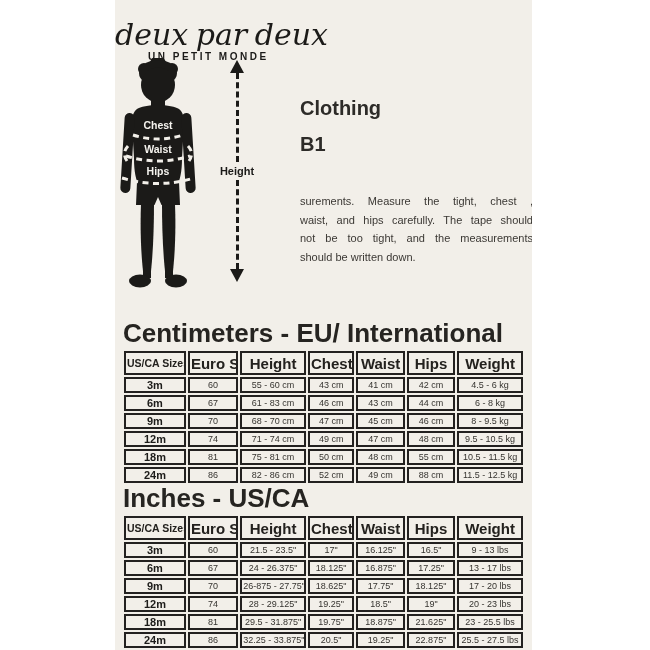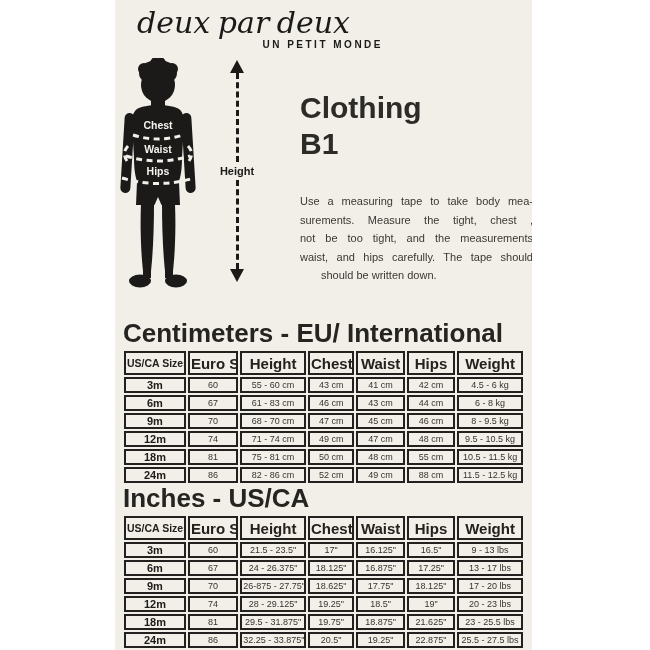--- a/index.html
+++ b/index.html
@@ -13,21 +13,21 @@
   }
   .panel {
     position:absolute; left:115px; top:0;
     width:417px; height:650px;
     background:#f2efe9;
     overflow:hidden;
   }
   .top-section { position:relative; height:320px; }
 
   
-  .logo { position:absolute; top:6px; left:0; width:235px; text-align:right; }
+  .logo { position:absolute; top:18px; left:0; width:235px; text-align:left; }
   .logo-brand {
     font-family:"DejaVu Serif", serif; font-style:italic;
     font-size:30px; line-height:34px; color:#1b1a18;
     word-spacing:-2px; letter-spacing:0px; white-space:nowrap;
   }
   .logo-tagline {
     font-size:10px; font-weight:bold; letter-spacing:2.5px;
     color:#1b1a18; margin-top:-1px; transform:translateX(33px);
     white-space:nowrap;
   }
@@ -43,30 +43,30 @@
   }
   .arrow-head { width:0; height:0; border-left:7px solid transparent; border-right:7px solid transparent; }
   .arrow-head.up   { border-bottom:13px solid #1b1a18; }
   .arrow-head.down { border-top:13px solid #1b1a18; }
   .dash-seg { flex:1; width:0; border-left:3.5px dashed #1b1a18; }
   .arrow-label { font-size:11px; font-weight:bold; color:#1b1a18; margin:3px 0; }
 
   
   .main-title {
     position:absolute; left:185px; top:90px;
-    font-size:30px; font-weight:bold; line-height:36px;
+    font-size:20px; font-weight:bold; line-height:36px;
     color:#2d2b28;
   }
   .instructions {
     position:absolute; left:185px; top:192px; width:233px;
     font-size:11px; line-height:18.5px; color:#3b3834;
     overflow:hidden;
   }
   .instructions .line { text-align:justify; text-align-last:justify; white-space:nowrap; }
-  .instructions .line:last-child { text-align-last:left;margin-left:21px; }
+  .instructions .line:last-child { text-align-last:left; }
 
   
   .section-title {
     font-size:26px; font-weight:bold; color:#262421;
     line-height:21px; margin:3px 0 5px 8px; white-space:nowrap;
   }
   table {
     border-collapse:separate; border-spacing:2px;
     width:calc(100% - 14px); margin:0 7px;
     table-layout:fixed;
@@ -140,24 +140,23 @@
       <div class="dash-seg"></div>
       <div class="arrow-head down"></div>
     </div>
 
     <div class="main-title">
       <div>Clothing</div>
       <div>B1</div>
     </div>
 
     <div class="instructions">
-      <div class="line">Use a measuring tape to take body mea-</div>
       <div class="line">surements. Measure the tight, chest ,</div>
+      <div class="line">waist, and hips carefully. The tape should</div>
       <div class="line">not be too tight, and the measurements</div>
-      <div class="line">waist, and hips carefully. The tape should</div>
       <div class="line">should be written down.</div>
     </div>
   </div>
 
   <div class="section-title">Centimeters - EU/ International</div>
   <table>
     <colgroup>
       <col class="c1">
         <col class="c2">
         <col class="c3">

